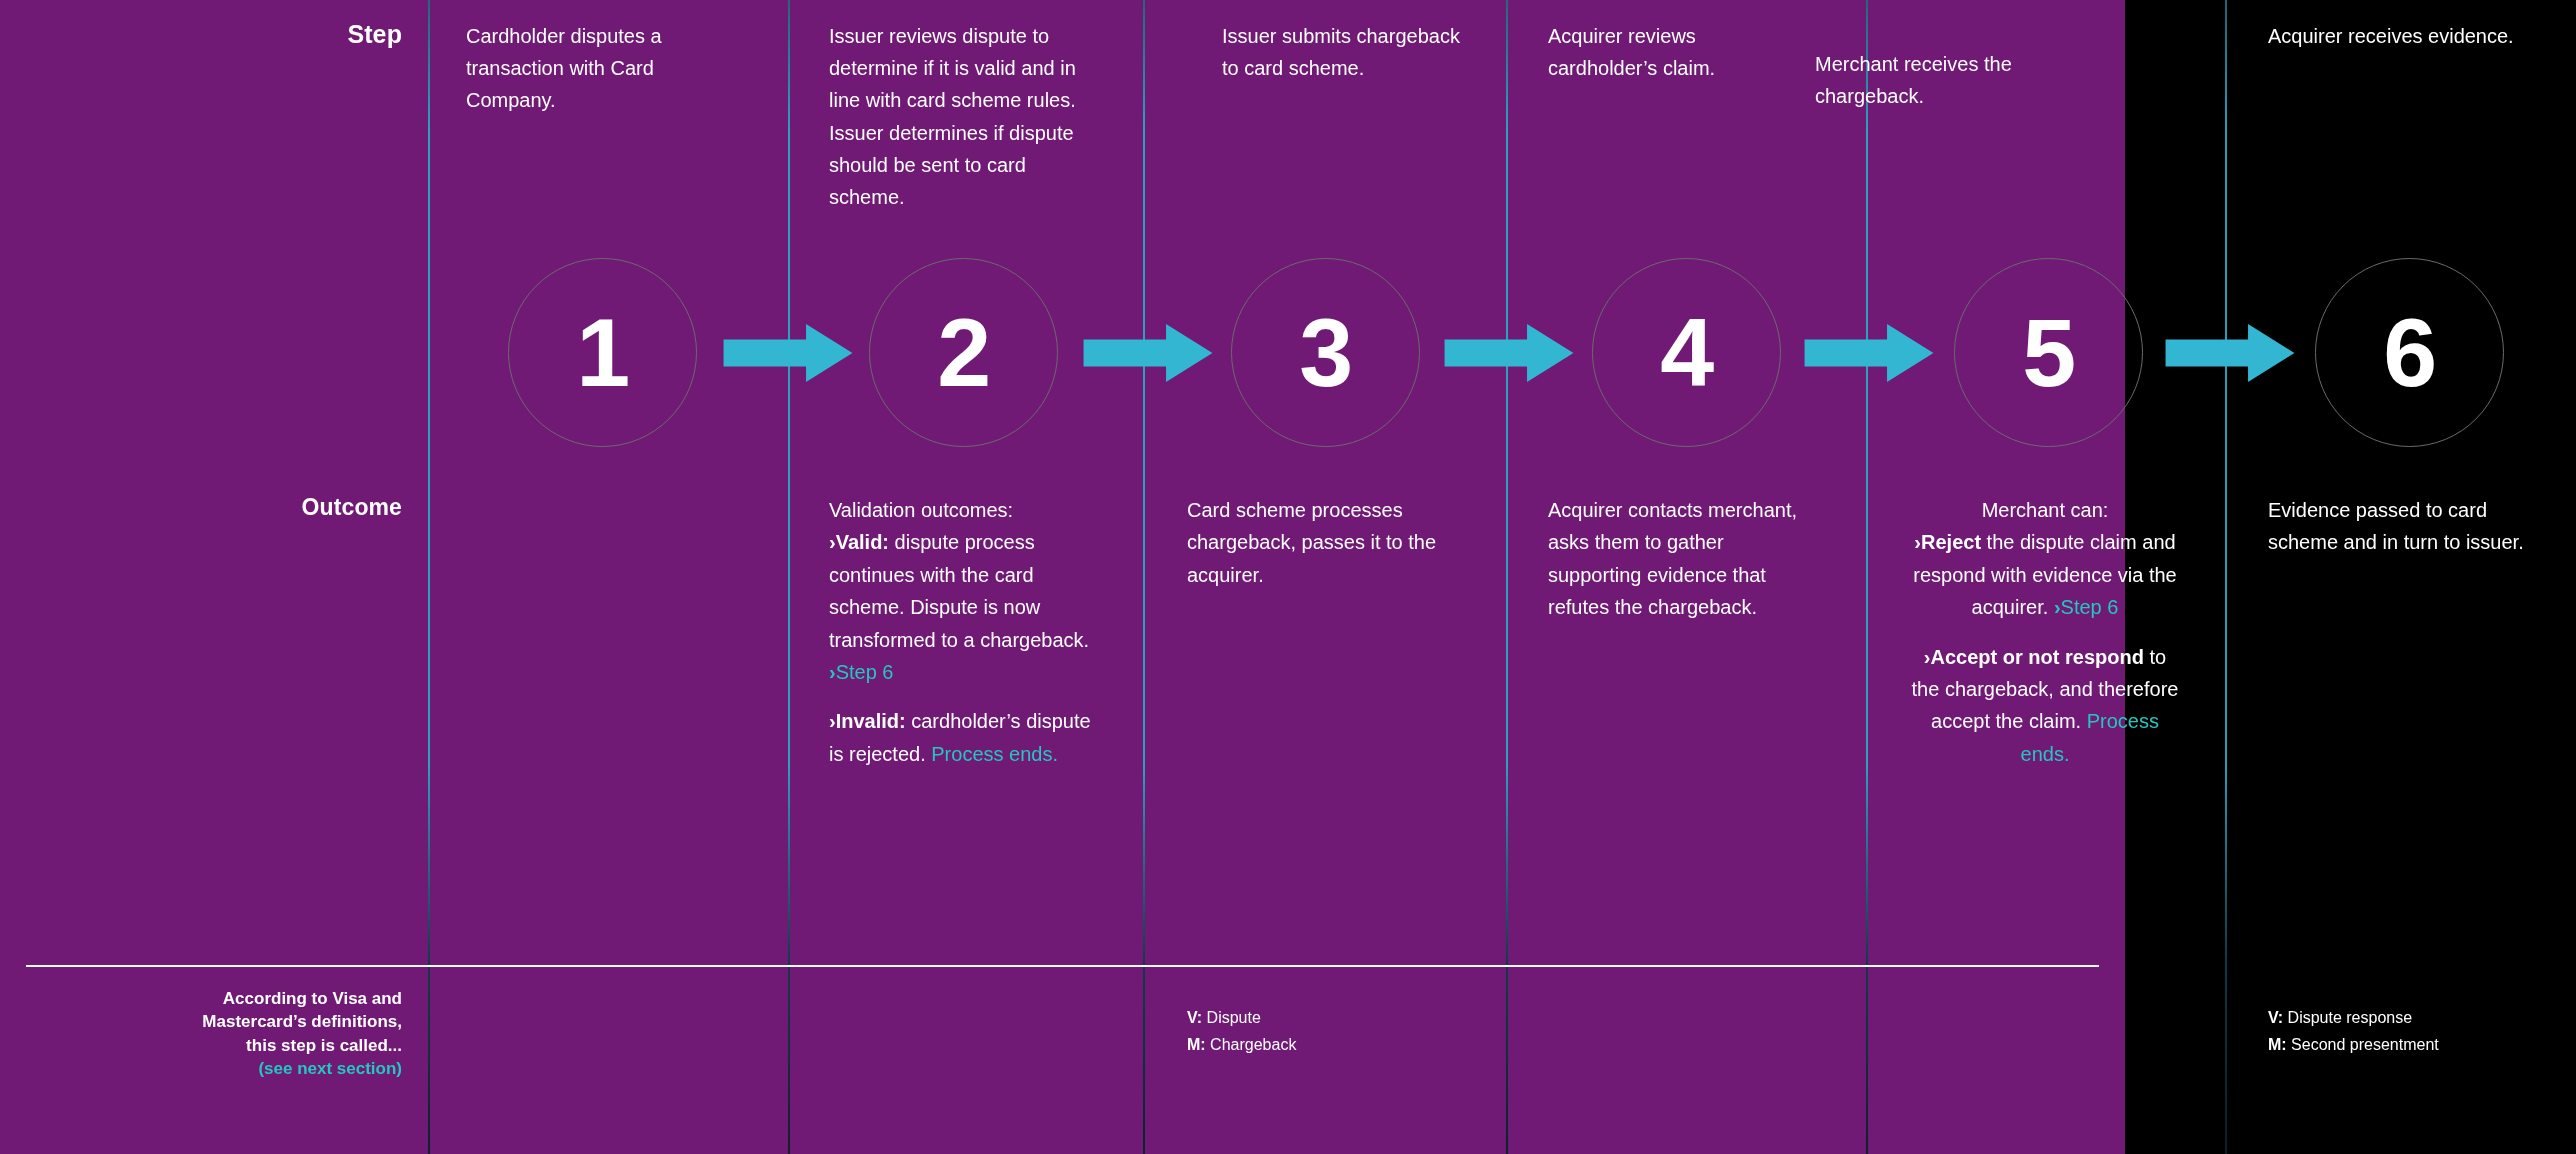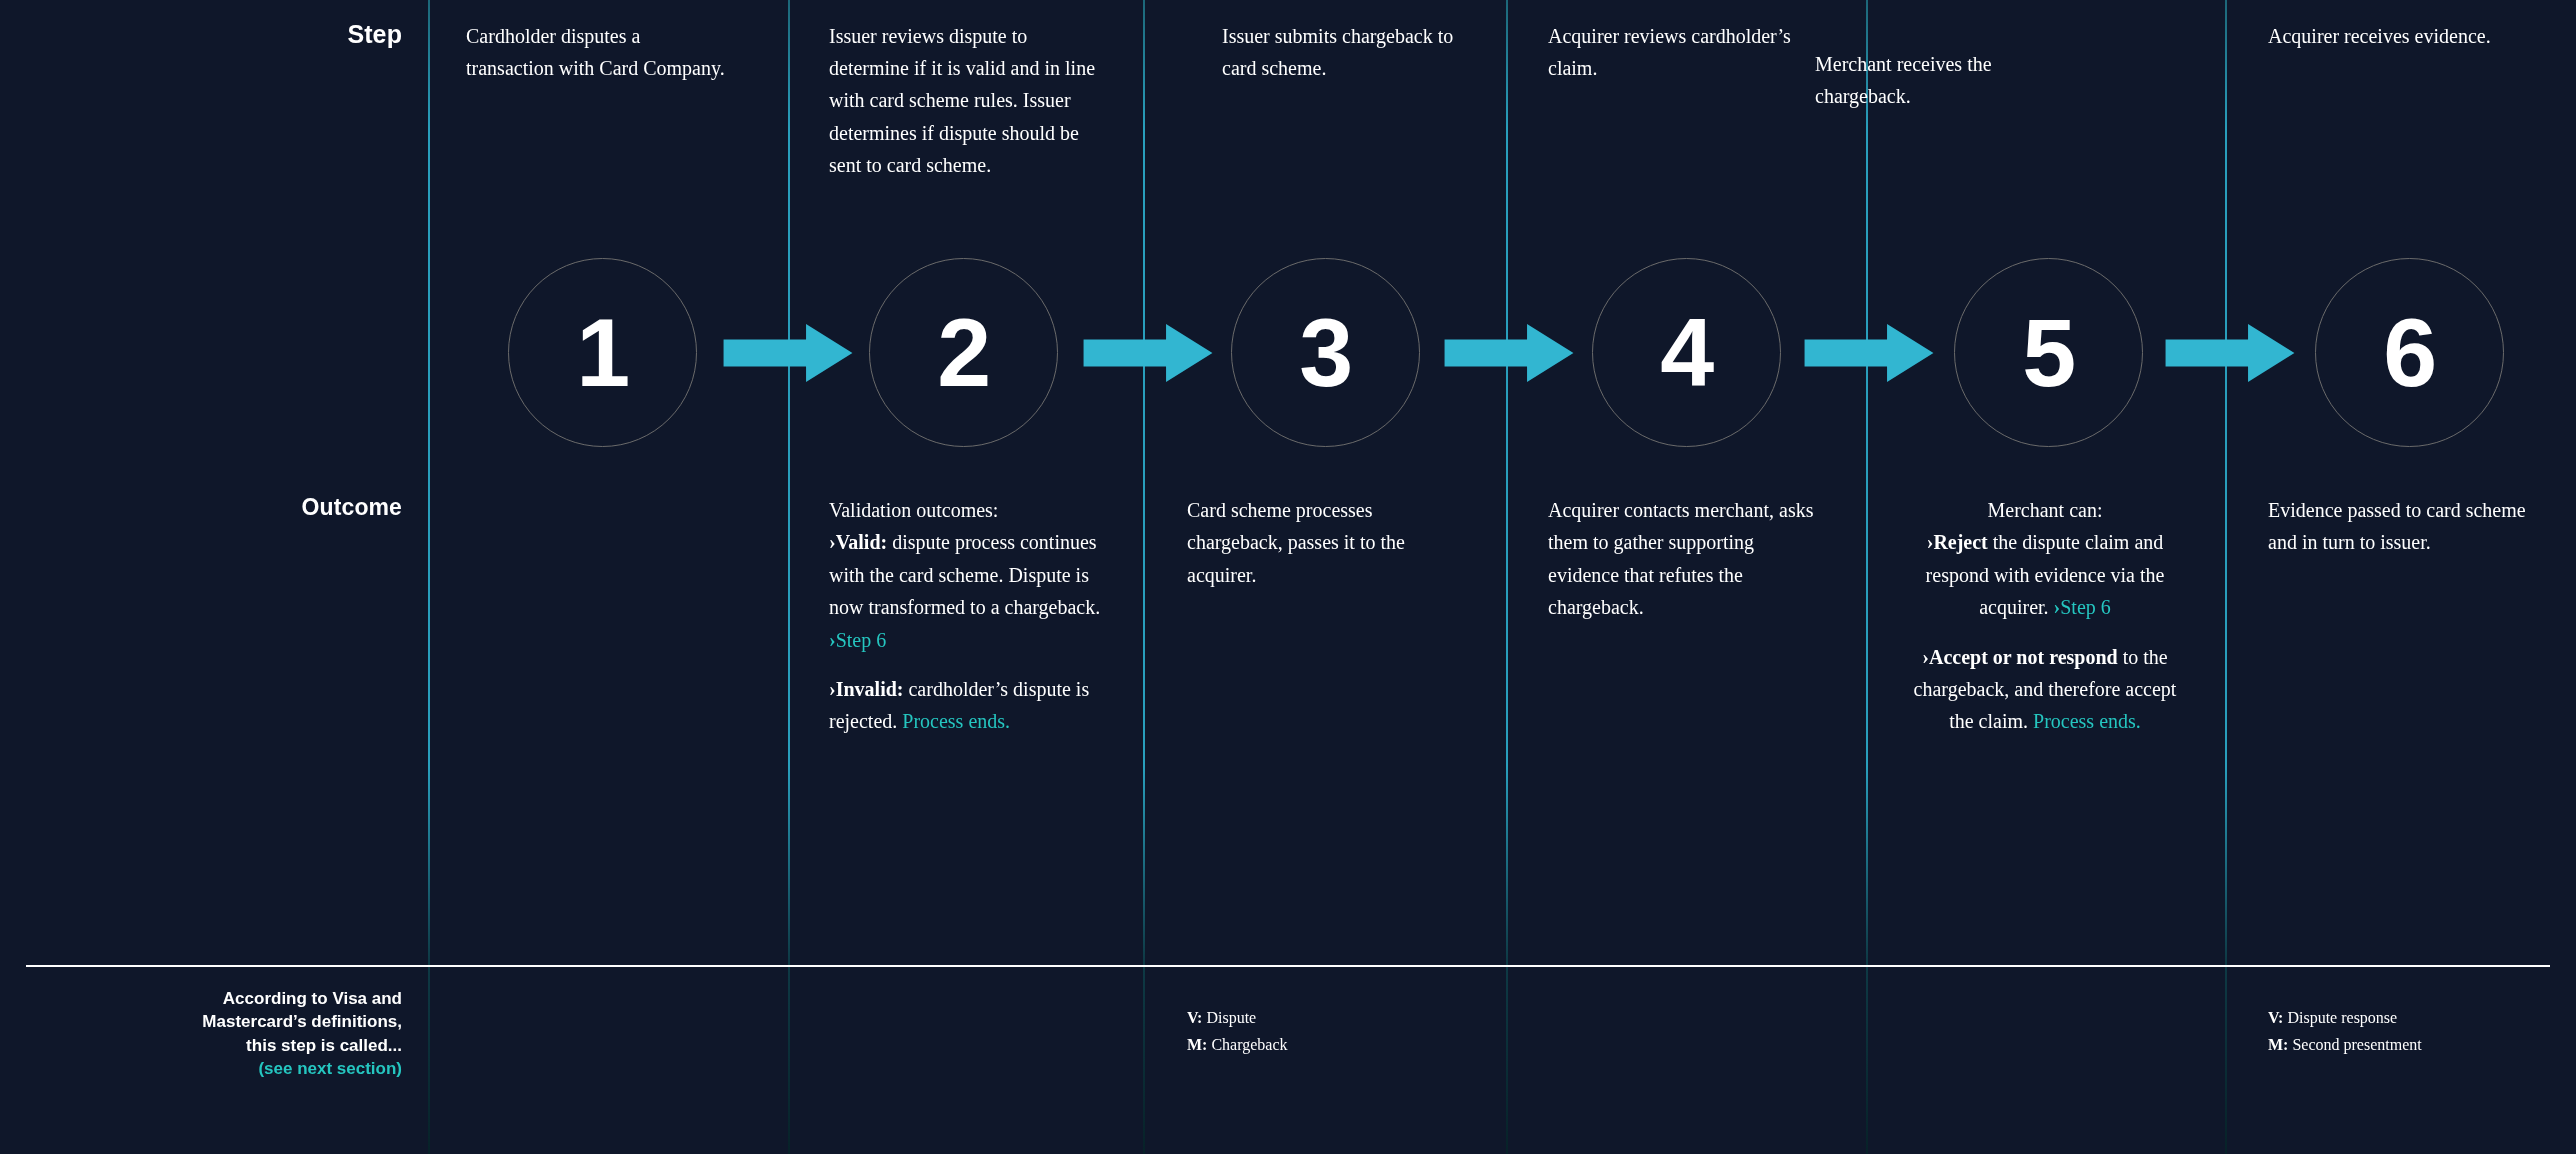--- a/index.html
+++ b/index.html
@@ -8,23 +8,23 @@
     background:#000;
     width:2576px;
     height:1154px;
     overflow:hidden;
     font-family:"Liberation Sans", sans-serif;
     color:#fff;
   }
 
   .board {
     position:relative;
-    width:2576px;
+    width:2125px;
     height:1154px;
-    background:#0f172a;
+    background:#701a75;
   }
 
   
   .vdiv {
     position:absolute;
     top:0;
     width:1.9px;
     background:linear-gradient(to bottom,
         #1d6b7c 0px,
         #2aa6c4 130px,
@@ -68,21 +68,20 @@
   }
   #footer-label .accent { color:#25c6c0; }
 
   
   .cell {
     position:absolute;
     font-size:20px;
     line-height:1.62;
     color:#ffffff;
     font-weight:400;
-    font-family:Liberation Serif, serif;
   }
   .cell.step    { top:19.5px; }
   .cell.outcome { top:494px; }
   .cell.footer  { top:1005px; font-size:16px; line-height:1.68; }
 
   .cell b, .cell strong { font-weight:700; color:#ffffff; }
   .accent { color:#25c6c0; }
   .chev   { color:#ffffff; font-weight:700; }
   .chev-accent { color:#25c6c0; font-weight:700; }
   .gap { display:block; height:17px; }

